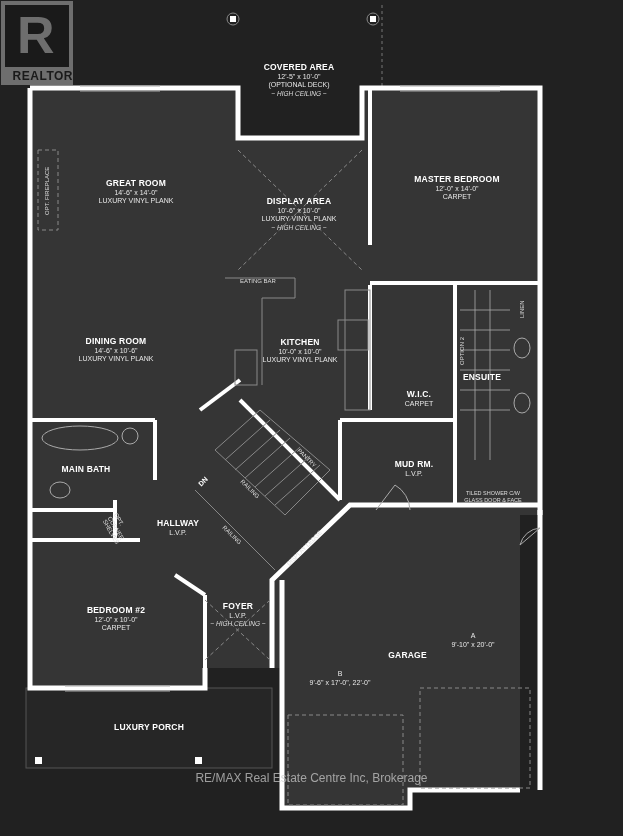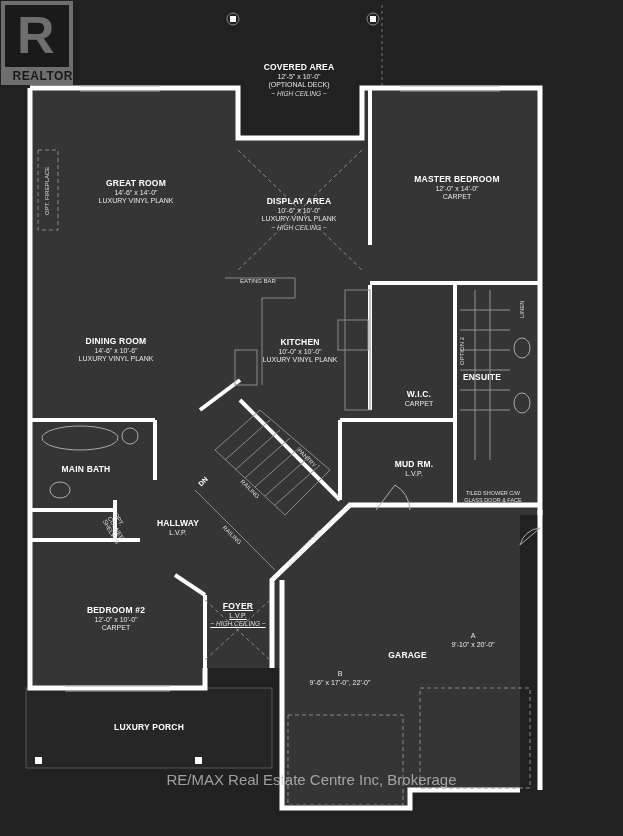--- a/index.html
+++ b/index.html
@@ -7,21 +7,21 @@
   .plan{position:absolute;left:0;top:0;width:623px;height:836px;}
   .lbl{position:absolute;text-align:center;line-height:1.25;white-space:nowrap;transform:translateX(-50%);}
   .lbl .t{display:block;font-weight:bold;font-size:8.5px;letter-spacing:0.2px;}
   .lbl .d{display:block;font-size:7px;color:#e8e8e8;}
   .lbl .i{display:block;font-size:6.5px;font-style:italic;color:#ddd;}
   .small{position:absolute;font-size:6px;color:#ddd;white-space:nowrap;}
   .logo{position:absolute;left:1px;top:1px;width:72px;height:84px;background:#6e6e6e;}
   .logo .box{position:absolute;left:4px;top:4px;width:64px;height:62px;background:#1a1a1a;}
   .logo .r{position:absolute;left:16px;top:8px;font-size:52px;font-weight:bold;color:#6e6e6e;font-family:"Liberation Sans",sans-serif;line-height:52px;}
   .logo .txt{position:absolute;left:0;width:72px;top:68px;text-align:right;font-size:12px;color:#1a1a1a;font-weight:bold;letter-spacing:0.5px;}
-  .watermark{position:absolute;left:0;width:623px;top:771px;text-align:center;font-size:15px;color:rgba(200,200,200,0.75);}
+  .watermark{position:absolute;left:0;width:623px;top:771px;text-align:center;font-size:12px;color:rgba(200,200,200,0.75);}
 </style>
 </head>
 <body>
 
 <svg class="plan" width="623" height="836" viewBox="0 0 623 836">
 
   <g fill="#353535">
     <polygon points="30,88 238,88 238,138 362,138 362,88 540,88 540,515 520,515 520,790 410,790 410,808 282,808 282,668 205,668 205,688 30,688"></polygon>
   </g>
 
@@ -208,21 +208,21 @@
   <span class="small" style="position:static;display:block;font-size:5.5px;">TILED SHOWER C/W</span>
   <span class="small" style="position:static;display:block;font-size:5.5px;">GLASS DOOR &amp; FACE</span>
 </div>
 
 <div class="lbl" style="left:116px;top:605px;">
   <span class="t">BEDROOM #2</span>
   <span class="d">12'-0" x 10'-0"</span>
   <span class="d">CARPET</span>
 </div>
 
-<div class="lbl" style="left:238px;top:601px;text-decoration:underline;">
+<div class="lbl" style="left:238px;top:601px;">
   <span class="t">FOYER</span>
   <span class="d">L.V.P.</span>
   <span class="i">~ HIGH CEILING ~</span>
 </div>
 
 <div class="lbl" style="left:473px;top:632px;">
   <span class="d">A</span>
   <span class="d">9'-10" x 20'-0"</span>
 </div>
 

